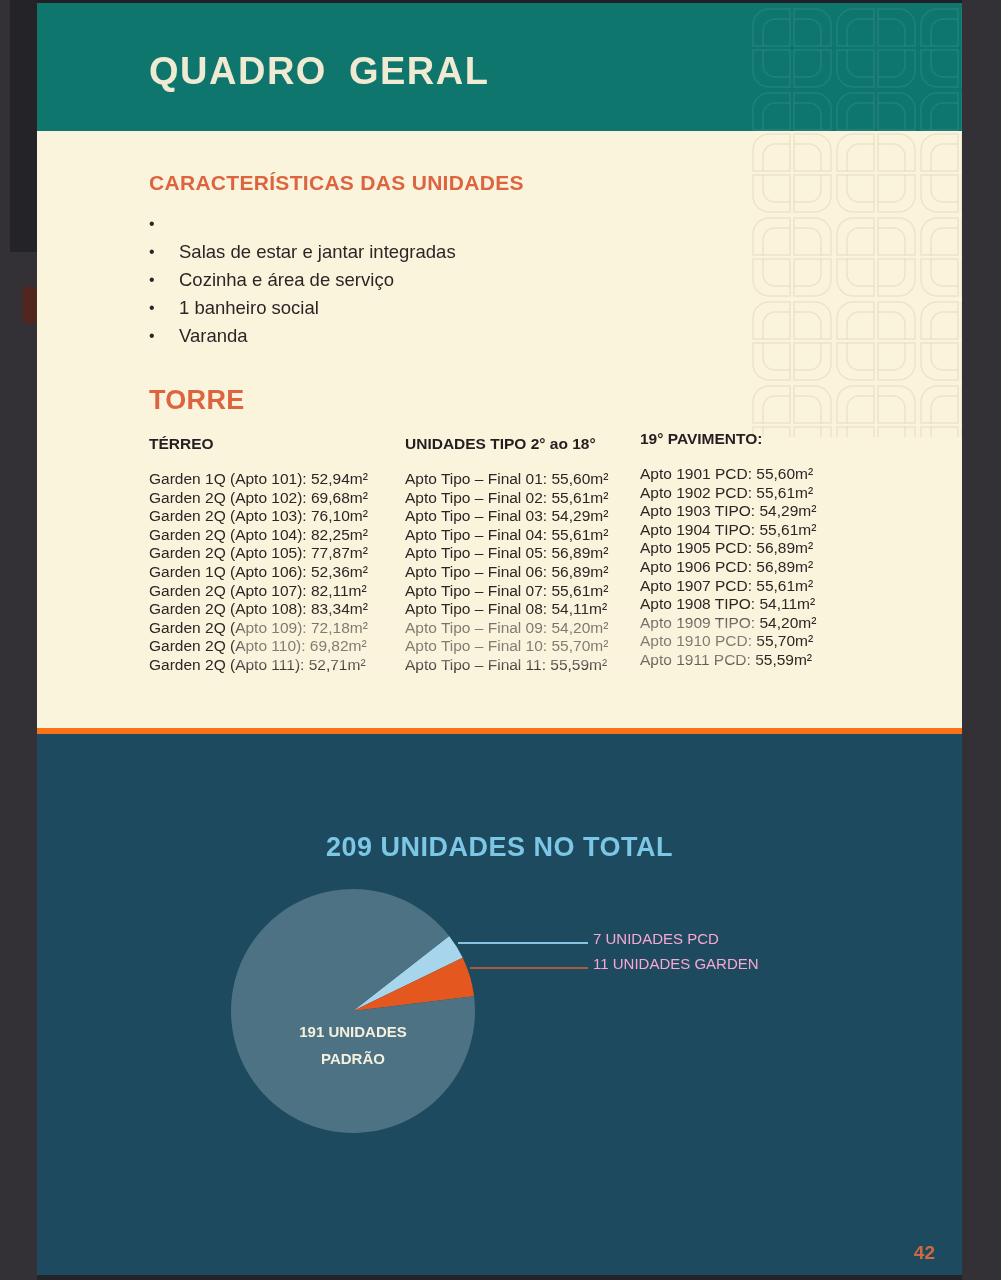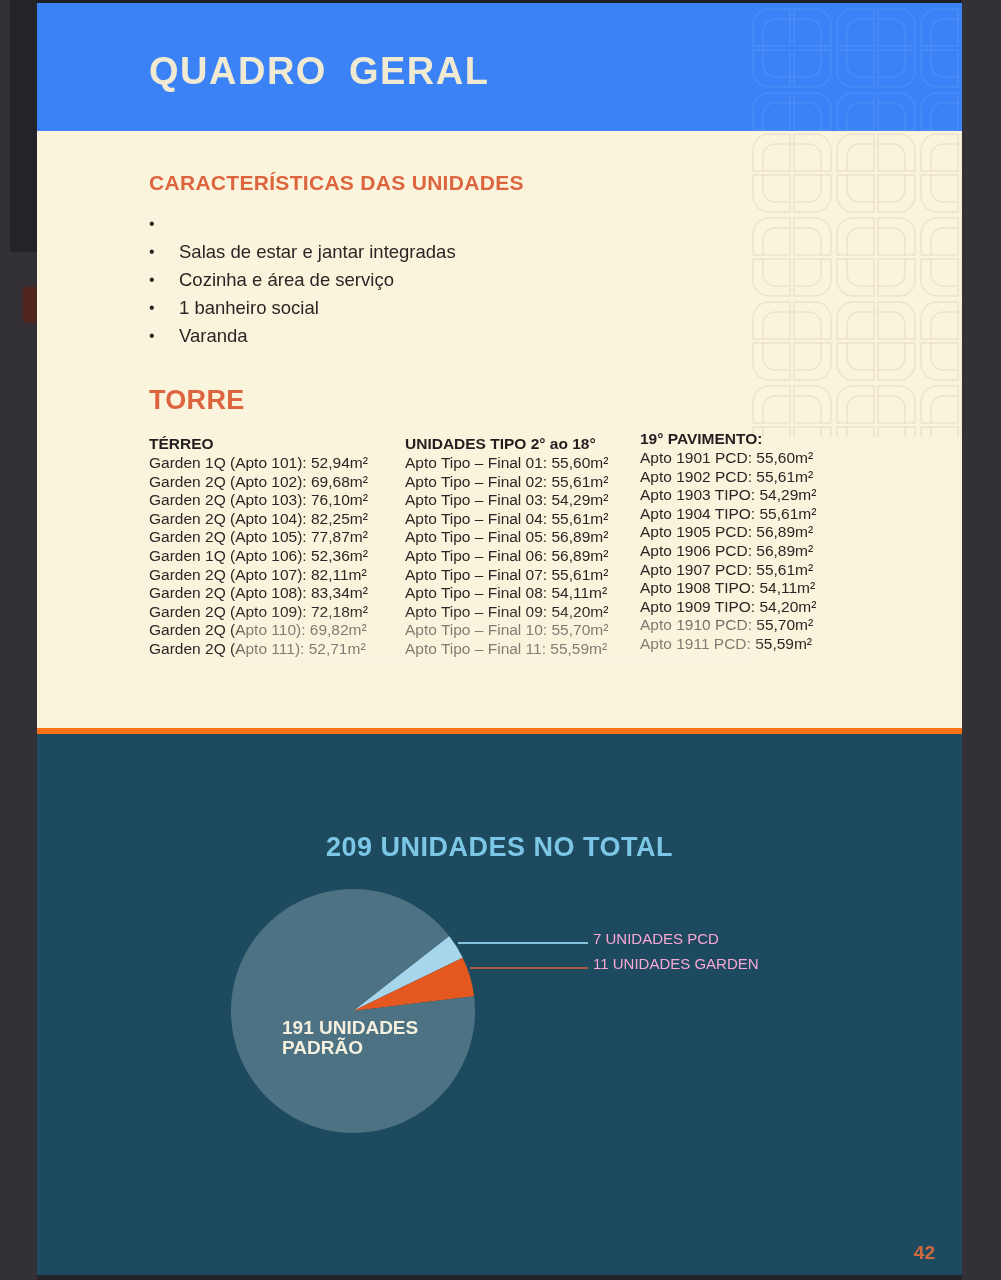--- a/index.html
+++ b/index.html
@@ -11,52 +11,52 @@
   .left-strip { position:absolute; left:0; top:0; width:37px; height:1280px; background:#333136; }
   .left-strip-dark { position:absolute; left:10px; top:0; width:27px; height:252px; background:#242327; }
   .left-strip-red { position:absolute; left:23px; top:287px; width:14px; height:36px; background:#53261d; border-radius:2px; filter:blur(1px); }
   .right-strip { position:absolute; left:962px; top:0; width:39px; height:1280px; background:#333136; }
 
   
   .page { position:absolute; left:37px; top:0; width:925px; height:1280px; background:#FBF4DD; }
   .top-sliver { position:absolute; top:0; left:0; width:100%; height:3px; background:#201f23; }
   .bottom-sliver { position:absolute; top:1275px; left:0; width:100%; height:5px; background:#242327; }
 
-  .page-header { position:absolute; top:3px; left:0; width:100%; height:128px; background:#3b82f6; }
+  .page-header { position:absolute; top:3px; left:0; width:100%; height:128px; background:#0f766e; }
   .page-title { position:absolute; top:47px; left:112px; font-size:38px; line-height:42px; font-weight:bold;
                 color:#F0EAD3; letter-spacing:1.5px; word-spacing:10px; }
 
   .content { position:absolute; top:131px; left:0; width:100%; height:597px; background:#FBF4DD; }
   .section-heading { position:absolute; left:112px; font-weight:bold; color:#DC6540; letter-spacing:0.3px; }
   .features-heading { top:40px; font-size:21px; }
   .torre-heading { top:254px; font-size:27px; }
 
   .features-list { position:absolute; left:112px; top:79px; list-style:none; }
   .features-list li { height:28px; line-height:28px; font-size:18.5px; color:#2B2625; display:flex; }
   .features-list .bullet-dot { width:30px; font-size:16px; color:#2B2625; }
 
   .torre-grid { position:absolute; left:0; top:305px; width:100%; }
   .torre-col { position:absolute; top:0; }
   .torre-col-0 { left:112px; }
   .torre-col-1 { left:368px; }
   .torre-col-2 { left:603px; margin-top:-5px; }
-  .torre-col h4 { font-size:15.5px; line-height:16px; font-weight:bold; color:#231F20; margin-bottom:2px; }
+  .torre-col h4 { font-size:15.5px; line-height:16px; font-weight:bold; color:#231F20; margin-bottom:18px; }
   .torre-col ul { list-style:none; }
   .torre-col li { font-size:15.5px; line-height:18.6px; color:#2B2625; white-space:nowrap; }
 
   .watermark-band { position:absolute; left:200px; top:487px; width:520px; height:48px;
                     background:rgba(251,244,221,0.42); filter:blur(5px); pointer-events:none; }
 
   .bottom-section { position:absolute; top:728px; left:0; width:100%; height:547px; background:#1D4A5E;
                     border-top:6px solid #f97316; }
   .chart-title { position:absolute; top:98px; left:0; width:100%; text-align:center;
                  font-size:27px; line-height:30px; font-weight:bold; color:#7CC6E6; letter-spacing:0.5px; }
   .pie-svg { position:absolute; left:186px; top:147px; width:260px; height:260px; }
-  .pie-inner-label { position:absolute; left:245px; top:284px; width:142px; text-align:left;
-                     font-size:19px; line-height:20px; font-weight:bold; color:#F5EFDD; }
+  .pie-inner-label { position:absolute; left:245px; top:284px; width:142px; text-align:center;
+                     font-size:15px; line-height:27px; font-weight:bold; color:#F5EFDD; }
   .callout-line { position:absolute; height:2px; }
   .callout-line-pcd { left:421px; top:208px; width:130px; }
   .callout-line-garden { left:433px; top:233px; width:118px; }
   .callout-label { position:absolute; left:556px; font-size:15px; line-height:18px; font-weight:normal;
                    color:#f9a8d4; white-space:nowrap; }
   .callout-label-pcd { top:196px; }
   .callout-label-garden { top:221px; }
   .page-number { position:absolute; right:27px; top:508px; font-size:19px; font-weight:bold; color:#CE6940; }
 
   .pattern-svg { position:absolute; pointer-events:none; }

